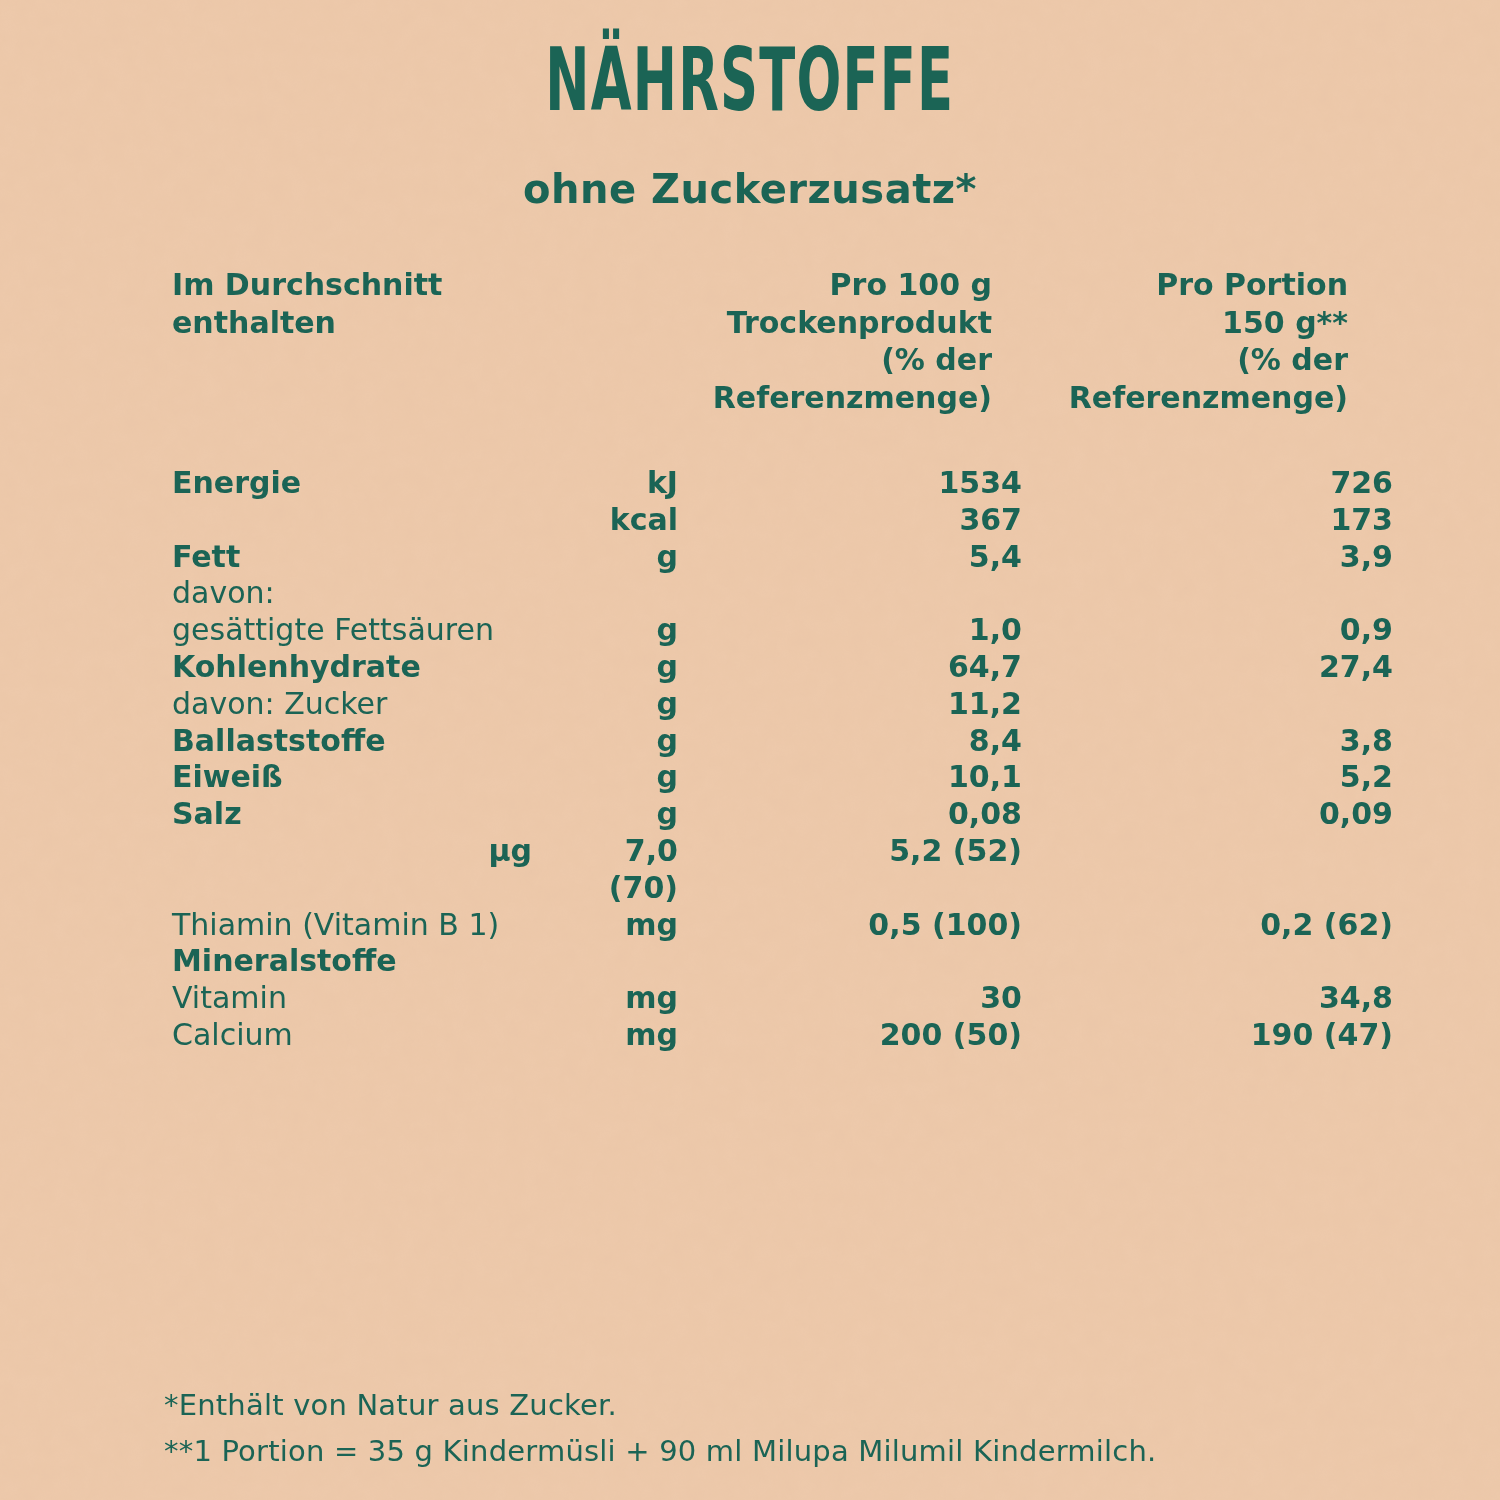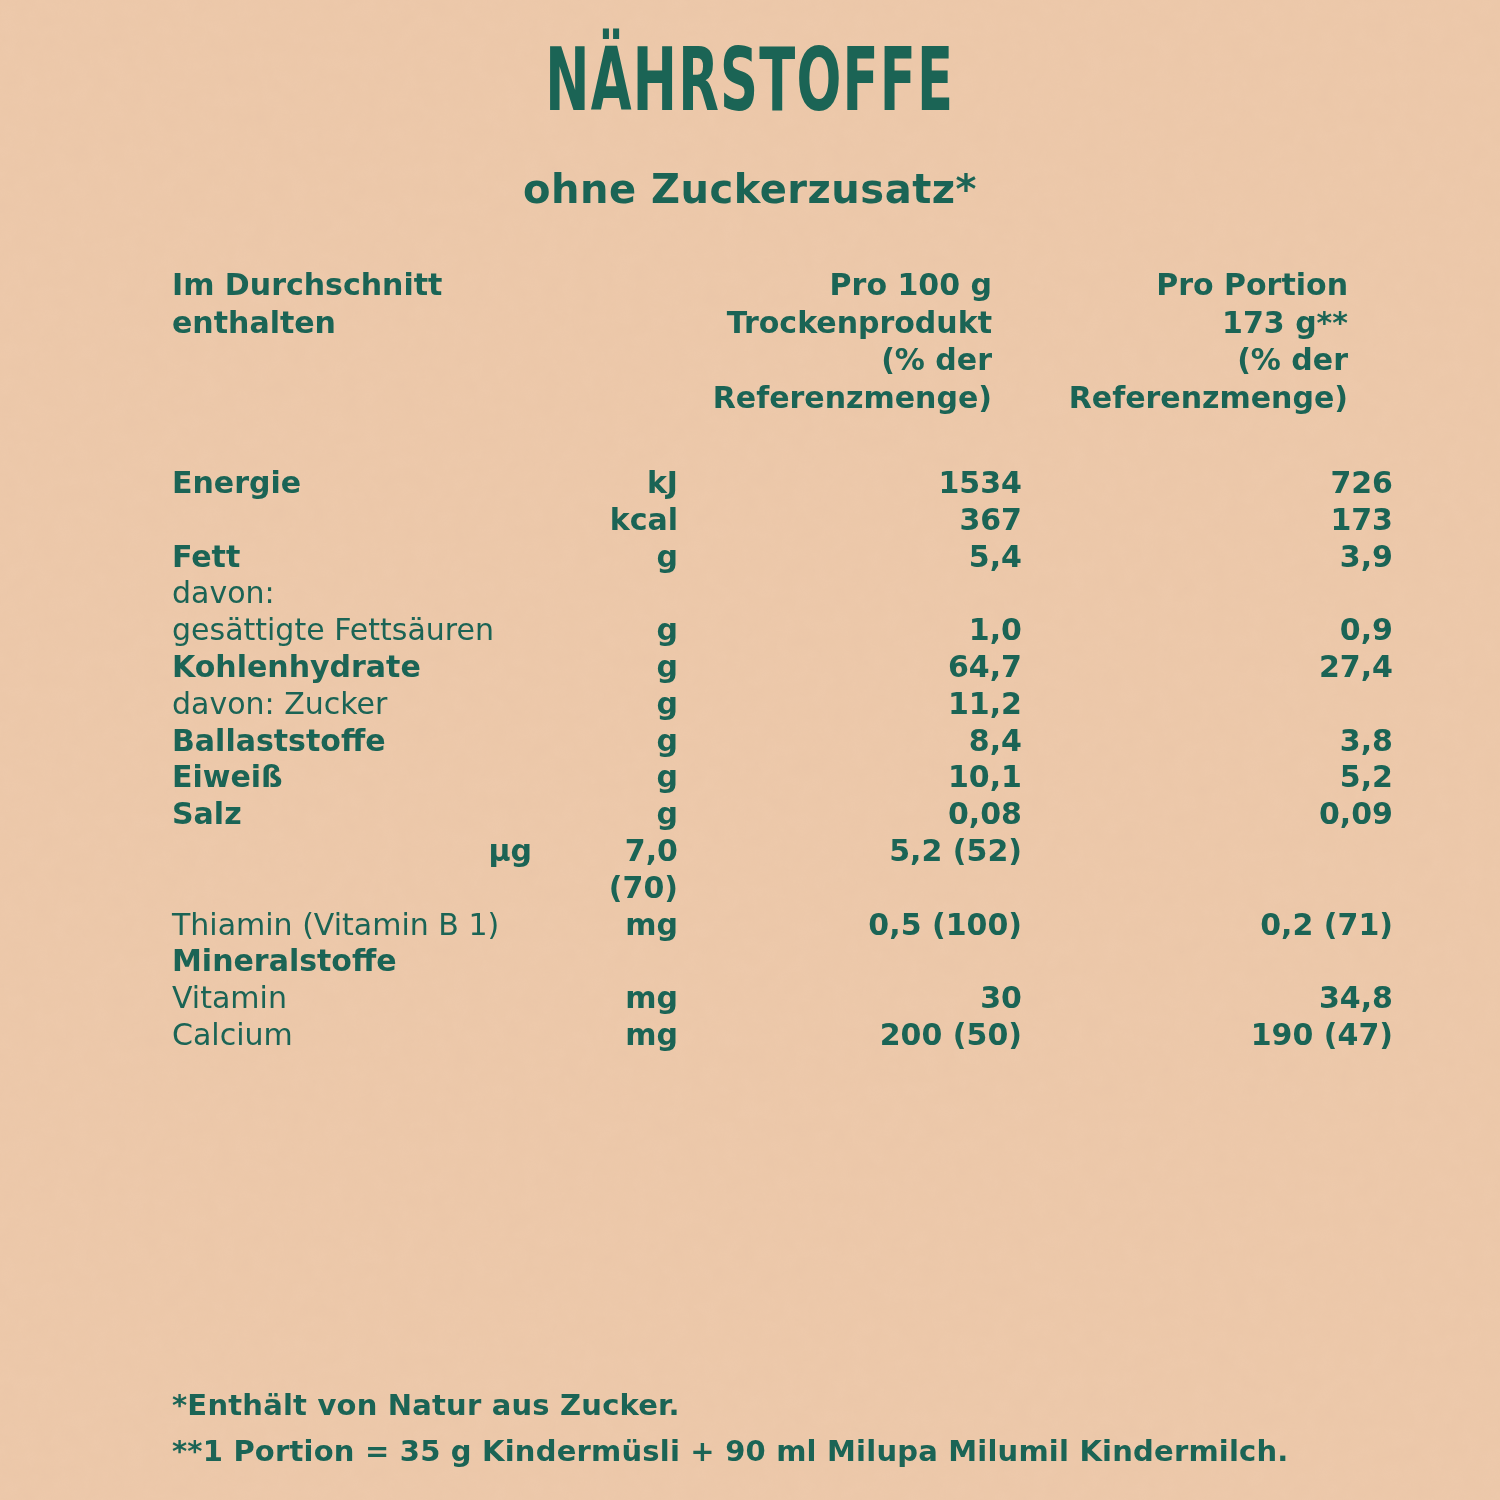--- a/index.html
+++ b/index.html
@@ -73,24 +73,24 @@
   }
   .trow .cell.label { text-align: left; font-weight: 400; }
   .trow.bold .cell.label { font-weight: 700; }
   .trow .cell.unit, .trow .cell.per100, .trow .cell.portion {
     text-align: right;
     font-weight: 700;
   }
 
   .footnotes {
     position: absolute;
-    left: 172px;
+    left: 164px;
     top: 1382px;
     font-size: 29px;
-    font-weight: 700;
+    font-weight: 400;
     line-height: 46px;
     letter-spacing: 0.2px;
   }
 </style>
 </head>
 <body style="--ink: #1b6455; --paper: #edc9ab;">
 
 <svg class="grain" width="1500" height="1500" xmlns="http://www.w3.org/2000/svg">
   <filter id="paperNoise" x="0" y="0" width="100%" height="100%">
     <feTurbulence type="fractalNoise" baseFrequency="0.055" numOctaves="4" seed="11" stitchTiles="stitch"></feTurbulence>
@@ -115,21 +115,21 @@
 
   <div class="ntable">
     <div class="thead">
       <div class="cell label">Im Durchschnitt
 enthalten</div>
       <div class="cell per100">Pro 100 g
 Trockenprodukt
 (% der
 Referenzmenge)</div>
       <div class="cell portion">Pro Portion
-173 g**
+150 g**
 (% der
 Referenzmenge)</div>
     </div>
     <div class="tbody">
         <div class="trow bold">
           <div class="cell label">Energie</div>
           <div class="cell unit">kJ</div>
           <div class="cell per100">1534</div>
           <div class="cell portion">726</div>
         </div>
@@ -193,21 +193,21 @@
         </div>
         <div class="trow">
           <div class="cell unit">µg</div>
           <div class="cell per100">7,0 (70)</div>
           <div class="cell portion">5,2 (52)</div>
         </div>
         <div class="trow">
           <div class="cell label">Thiamin (Vitamin B 1)</div>
           <div class="cell unit">mg</div>
           <div class="cell per100">0,5 (100)</div>
-          <div class="cell portion">0,2 (71)</div>
+          <div class="cell portion">0,2 (62)</div>
         </div>
         <div class="trow bold">
           <div class="cell label">Mineralstoffe</div>
           <div class="cell unit"></div>
           <div class="cell per100"></div>
           <div class="cell portion"></div>
         </div>
         <div class="trow">
           <div class="cell label">Vitamin</div>
           <div class="cell unit">mg</div>

